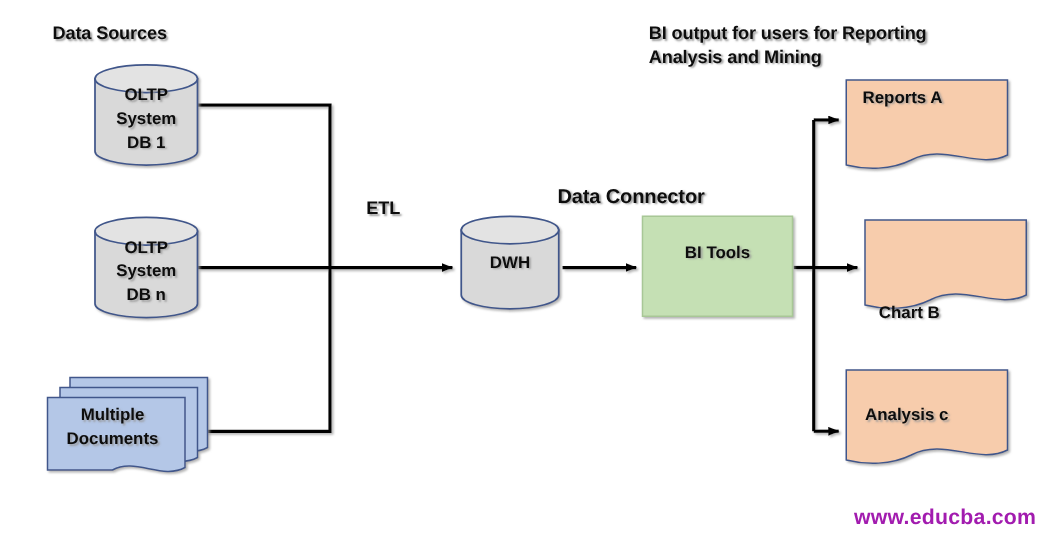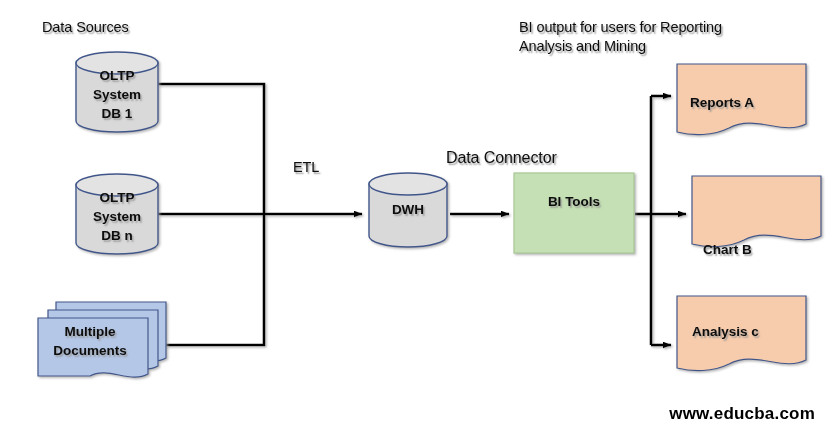--- a/index.html
+++ b/index.html
@@ -23,39 +23,39 @@
     left: 0;
     top: 0;
     width: 833px;
     height: 434px;
     pointer-events: none;
   }
 
   
   .label {
     position: absolute;
-    font-weight: normal;
+    font-weight: bold;
     color: #0d0d0d;
     text-shadow: 1.5px 1.5px 1.6px rgba(140,140,140,0.85);
     white-space: pre-line;
     line-height: 1.28;
     letter-spacing: -0.1px;
   }
   #lbl-data-sources   { left: 42px;  top: 18px;  font-size: 14.5px; }
   #lbl-etl            { left: 293px; top: 158px; font-size: 14.5px; }
   #lbl-data-connector { left: 446px; top: 148px; font-size: 16px; }
   #lbl-bi-output      { left: 519px; top: 18px;  font-size: 14.5px; }
 
   #footer-url {
     position: absolute;
-    right: 18px;
+    right: 4px;
     bottom: 10px;
     font-size: 17px;
     font-weight: bold;
-    color: #000000;
+    color: #a21caf;
     letter-spacing: 0.2px;
   }
 
   
   .node {
     position: absolute;
   }
   .node svg { display: block; overflow: visible; }
 
   .node-text {
@@ -85,21 +85,21 @@
   #node-docs .node-text { top: 24px; left: 0; width: 120px; }
 
   
   #node-bitools { left: 513px; top: 172px; width: 122px; height: 82px; }
   #node-bitools .node-text { top: 20px; }
 
   
   #node-reports-a { left: 675px; top: 62px;  width: 133px; height: 78px; }
   #node-chart-b   { left: 690px; top: 174px; width: 133px; height: 78px; }
   #node-reports-c { left: 675px; top: 294px; width: 133px; height: 82px; }
-  #node-reports-a .node-text { top: 31px; text-align: left; left: 15px; }
+  #node-reports-a .node-text { top: 6px; text-align: left; left: 15px; }
   #node-chart-b   .node-text { top: 30px; text-align: left; left: 13px; margin-top: 36px; }
   #node-reports-c .node-text { top: 28px; text-align: left; left: 17px; }
 </style>
 </head>
 <body>
 
 <div id="canvas">
 
   <svg id="edges" viewBox="0 0 833 434" xmlns="http://www.w3.org/2000/svg">
     <defs>

